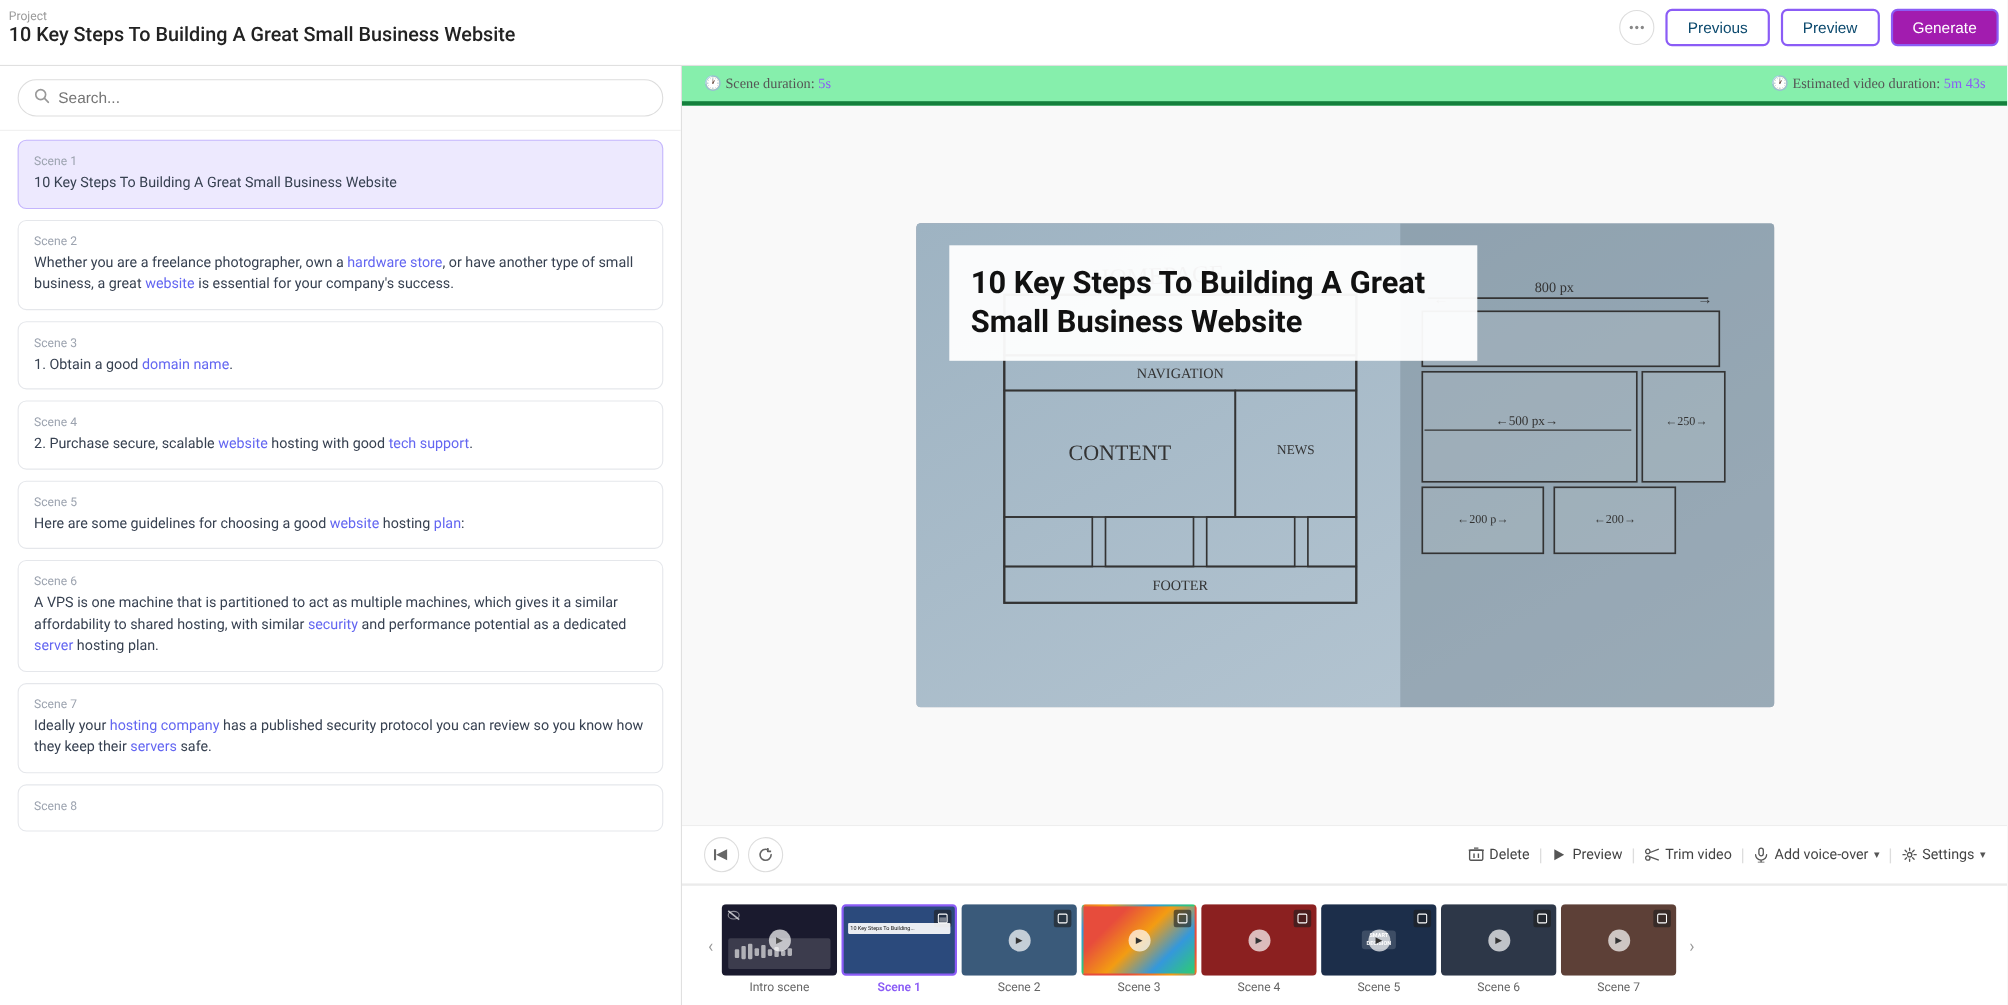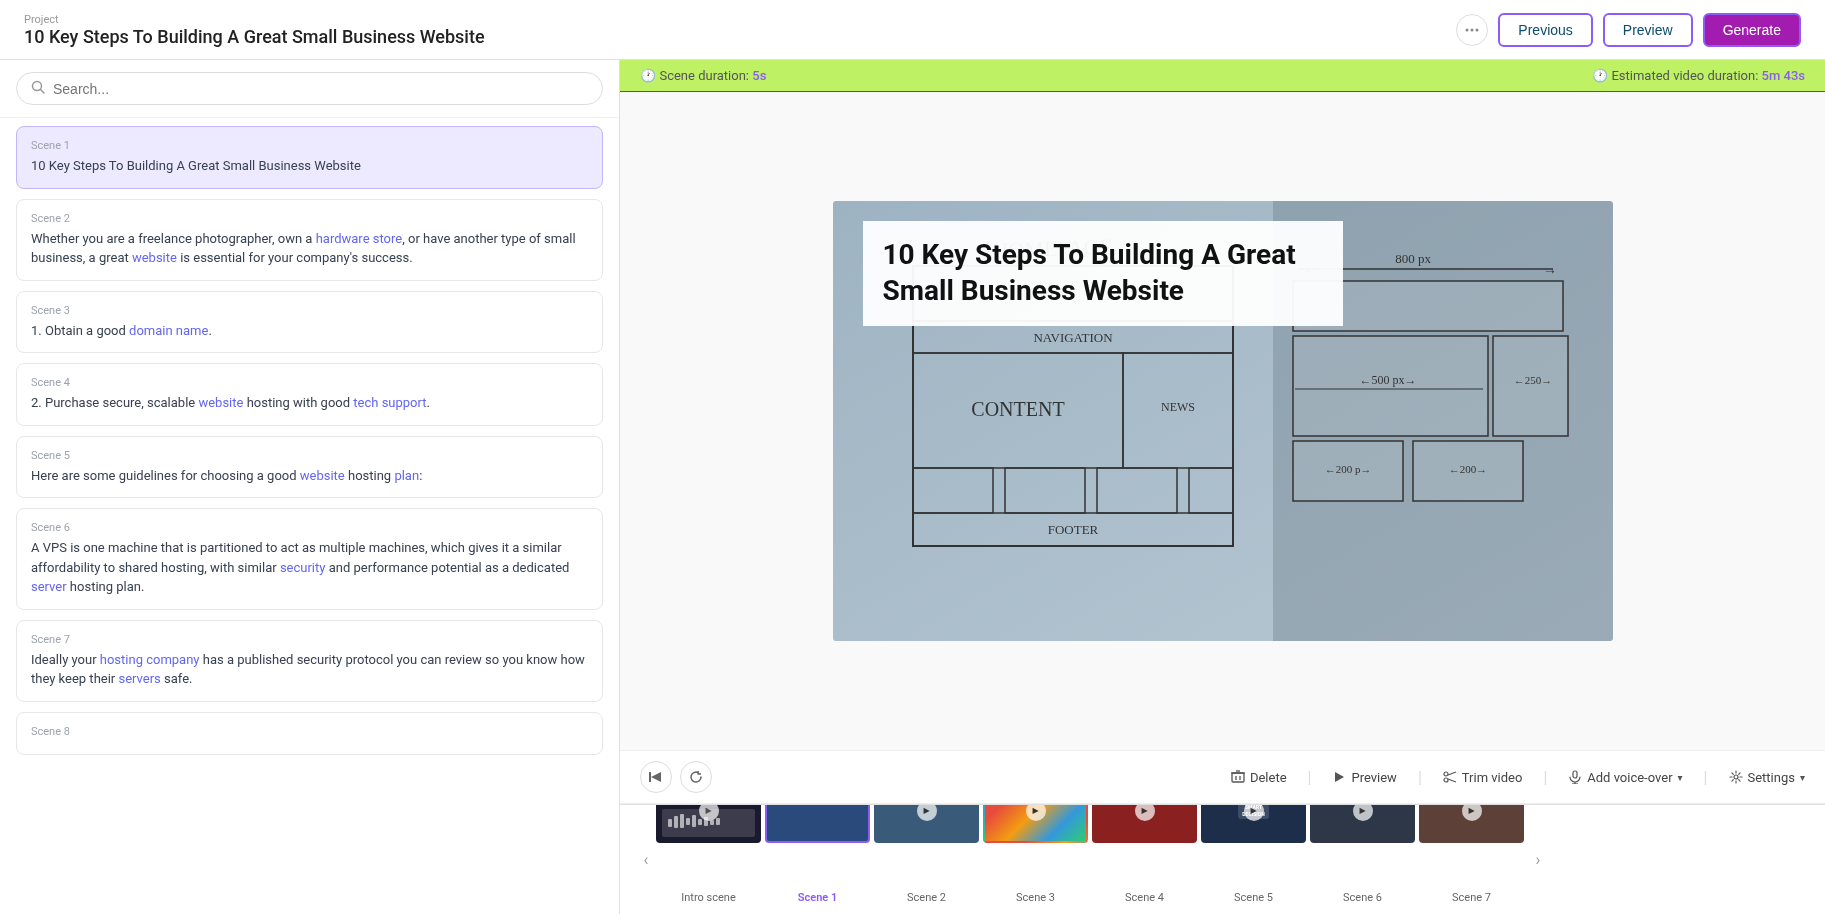--- a/index.html
+++ b/index.html
@@ -1,24 +1,24 @@
 <!DOCTYPE html>
 <html><head>
   <meta charset="utf-8">
   <style>
     * { box-sizing: border-box; margin: 0; padding: 0; }
     body { font-family: -apple-system, BlinkMacSystemFont, 'Segoe UI', Roboto, sans-serif; background: #f5f5f5; height: 914px; overflow: hidden; display: flex; flex-direction: column; }
 
     
     .header {
       background: #fff;
-      padding: 8px 24px;
+      padding: 8px 8px;
       border-bottom: 1px solid #e0e0e0;
       display: flex;
-      align-items: center;
+      align-items: flex-start;
       justify-content: space-between;
       min-height: 60px;
     }
     .header-left { display: flex; flex-direction: column; }
     .project-label { font-size: 11px; color: #999; }
     .project-title { font-size: 18px; font-weight: 500; color: #222; }
     .header-right { display: flex; align-items: center; gap: 10px; }
     .btn-outline {
       padding: 7px 18px;
       border: 2px solid #8b5cf6;
@@ -121,24 +121,25 @@
       flex-direction: column;
       background: #f9f9f9;
       overflow: hidden;
     }
 
     .duration-bar {
       display: flex;
       align-items: center;
       justify-content: space-between;
       padding: 8px 20px;
-      background: #bef264;
-      border-bottom: 1px solid #15803d;
+      background: #86efac;
+      border-bottom: 4px solid #15803d;
       font-size: 13px;
       color: #555;
+      font-family: Liberation Serif, serif;
     }
     .duration-val { color: #8b5cf6; font-weight: 500; }
 
     .video-area {
       flex: 1;
       display: flex;
       align-items: center;
       justify-content: center;
       position: relative;
       padding: 16px 40px;
@@ -192,21 +193,21 @@
     .ctrl-btn {
       width: 32px; height: 32px;
       border-radius: 50%;
       border: 1px solid #ddd;
       background: #fff;
       display: flex; align-items: center; justify-content: center;
       cursor: pointer;
       font-size: 14px;
       color: #555;
     }
-    .ctrl-group { display: flex; gap: 21px; align-items: center; }
+    .ctrl-group { display: flex; gap: 8px; align-items: center; }
     .ctrl-action {
       display: flex; align-items: center; gap: 5px;
       font-size: 13px; color: #444; cursor: pointer;
     }
     .ctrl-action svg { width: 14px; height: 14px; }
     .ctrl-divider { color: #ddd; }
 
     
     .filmstrip {
       background: #fff;
@@ -255,21 +256,20 @@
       width: 20px; height: 20px;
       background: rgba(255,255,255,0.7);
       border-radius: 50%;
       display: flex; align-items: center; justify-content: center;
       font-size: 8px;
       color: #333;
     }
     .scene-name {
       font-size: 11px;
       color: #666;
-      margin-top: 44px;
     }
     .filmstrip-item.active .scene-name {
       color: #8b5cf6;
       font-weight: 600;
     }
     .thumb-icon {
       position: absolute; top: 3px; right: 3px;
       width: 16px; height: 16px;
       background: rgba(30,30,30,0.6);
       border-radius: 2px;

